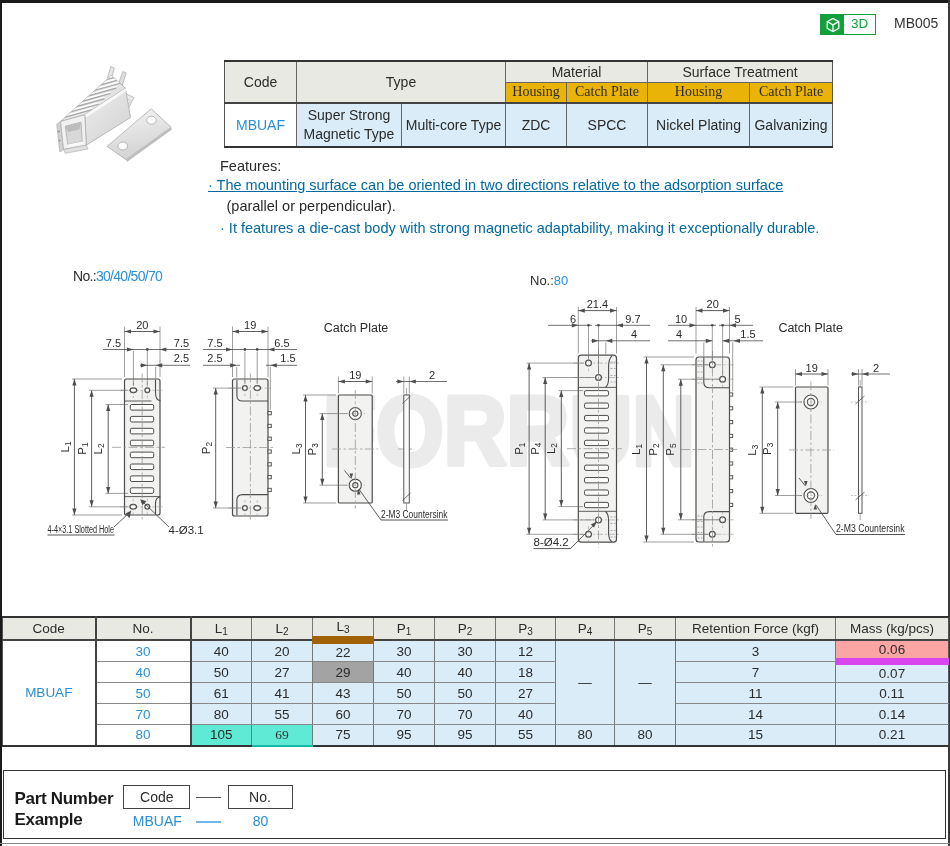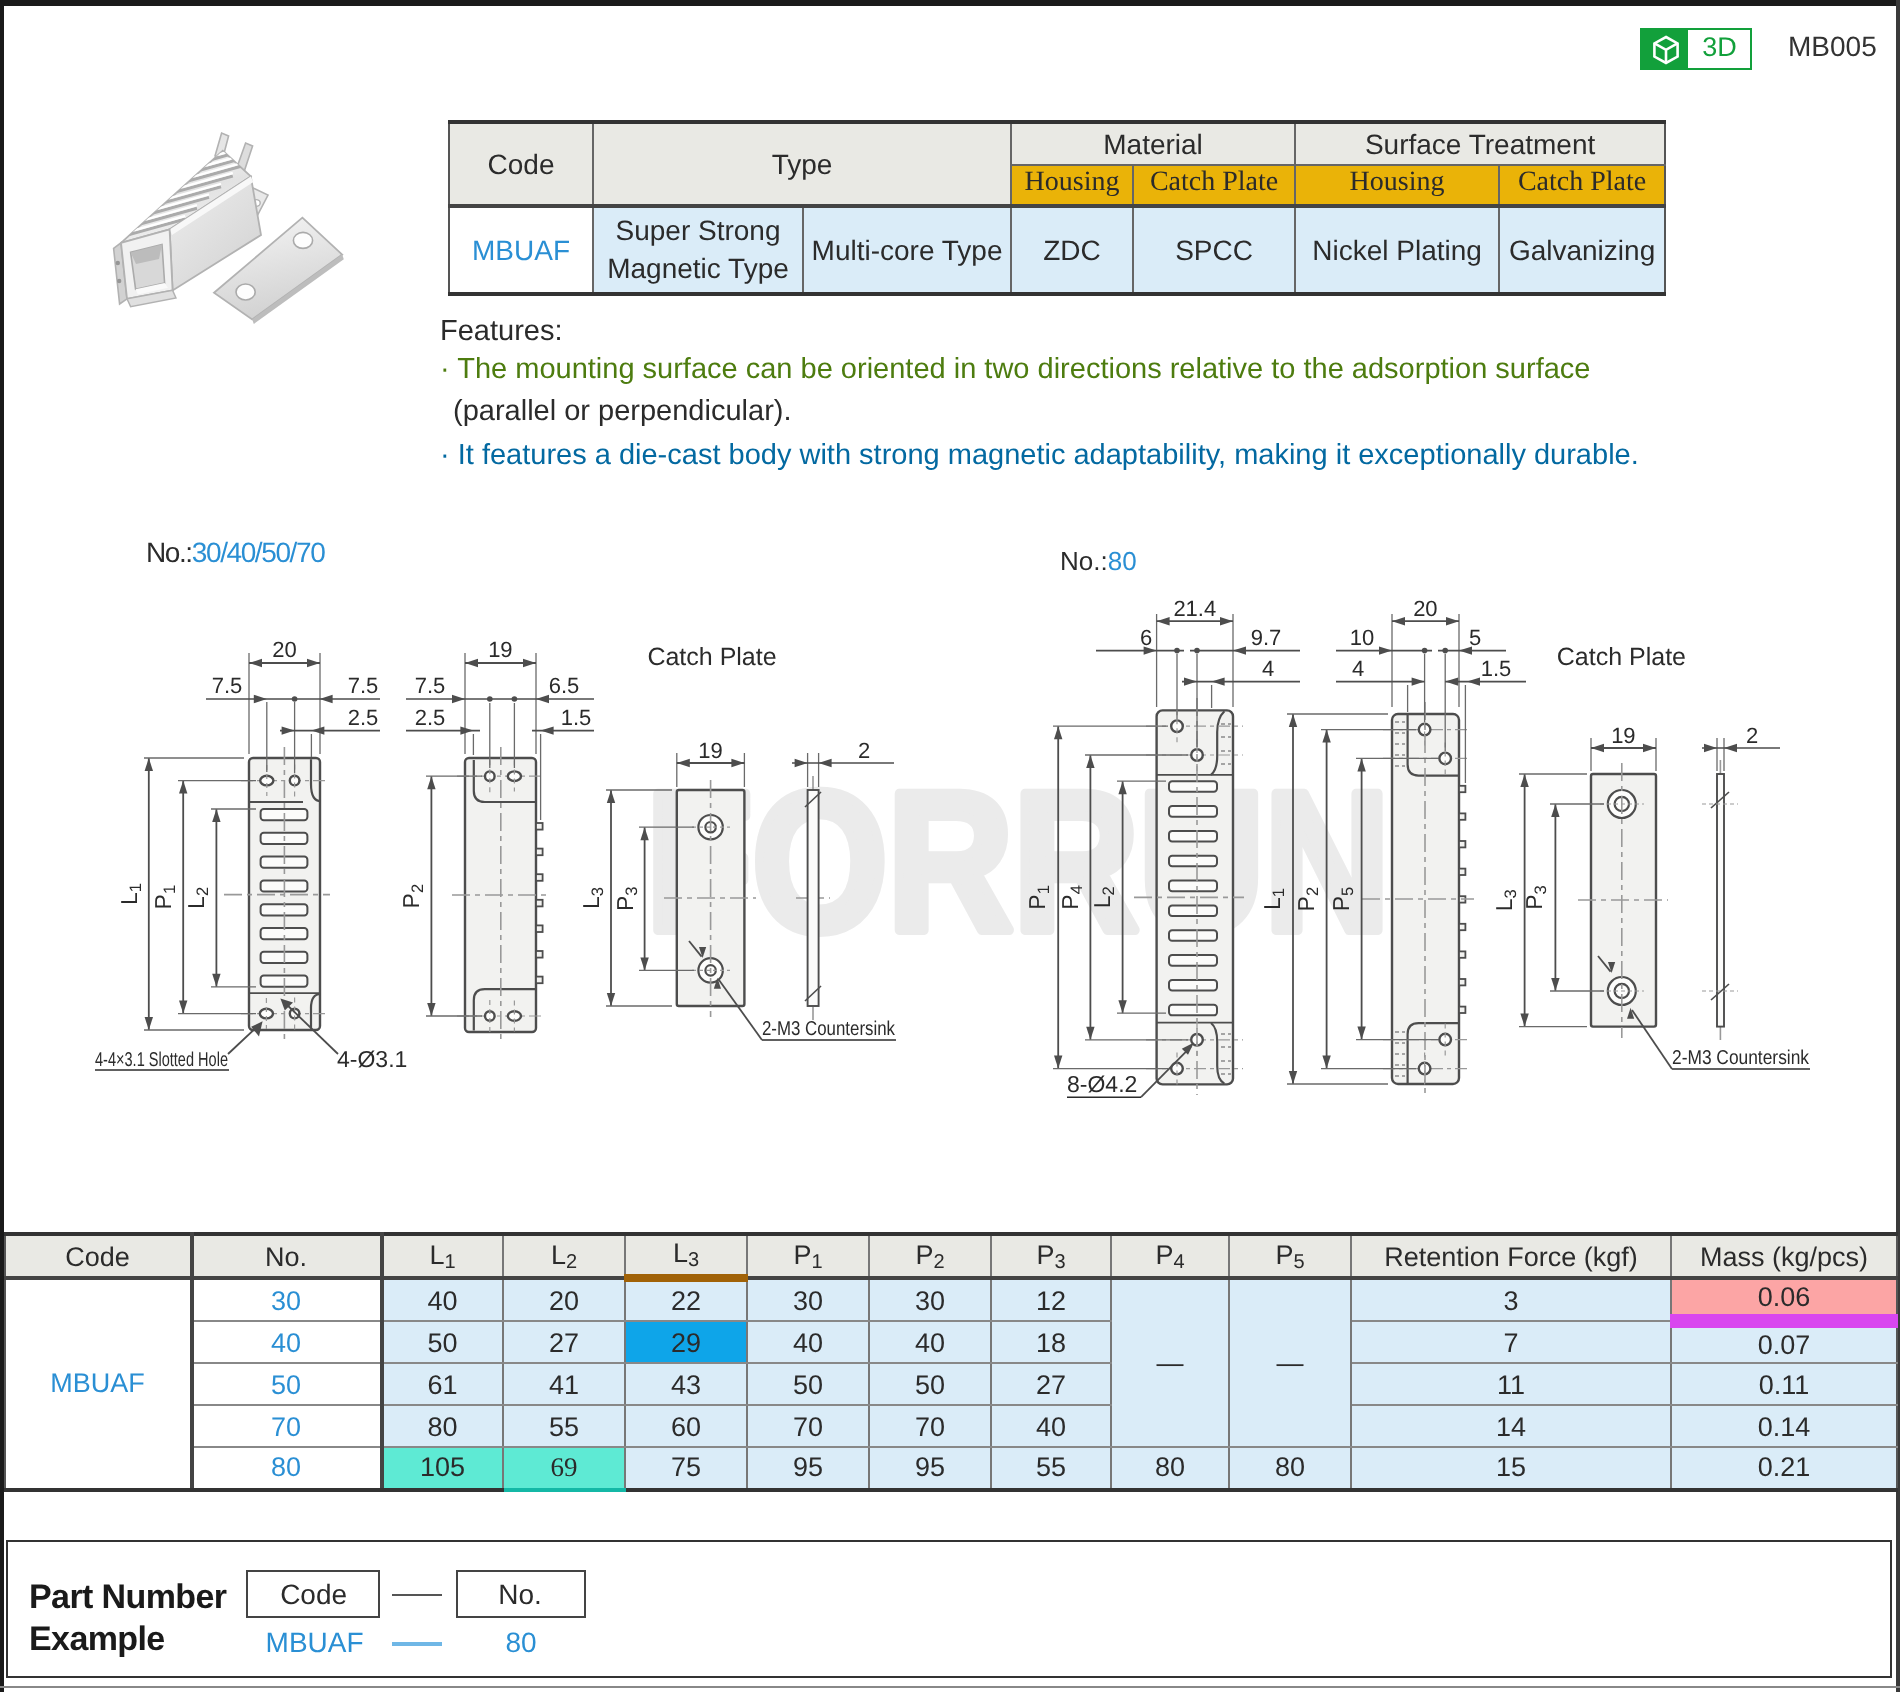--- a/index.html
+++ b/index.html
@@ -484,21 +484,21 @@
   <td style="border-top:2px solid #444;border-bottom:2px solid #333;border-right:1px solid #666;">Multi-core Type</td>
   <td style="border-top:2px solid #444;border-bottom:2px solid #333;border-right:1px solid #666;">ZDC</td>
   <td style="border-top:2px solid #444;border-bottom:2px solid #333;border-right:1px solid #666;">SPCC</td>
   <td style="border-top:2px solid #444;border-bottom:2px solid #333;border-right:1px solid #666;">Nickel Plating</td>
   <td style="border-top:2px solid #444;border-bottom:2px solid #333;border-right:1px solid #555;">Galvanizing</td>
 </tr>
 </tbody>
   </table>
 
 <div class="abs" style="left:220px;top:158px;font-size:14.5px;color:#2b2b2b;white-space:nowrap;">Features:</div>
-<div class="abs" style="left:220px;top:176.5px;font-size:14.5px;color:#4d7c0f;white-space:nowrap;">· The mounting surface can be oriented in two directions relative to the adsorption surface</div>
+<div class="abs" style="left:208px;top:176.5px;font-size:14.5px;color:#0369a1;white-space:nowrap;text-decoration:underline;">· The mounting surface can be oriented in two directions relative to the adsorption surface</div>
 <div class="abs" style="left:226.5px;top:198px;font-size:14.5px;color:#2b2b2b;white-space:nowrap;">(parallel or perpendicular).</div>
 <div class="abs" style="left:220px;top:219.5px;font-size:14.5px;color:#0369a1;white-space:nowrap;">· It features a die-cast body with strong magnetic adaptability, making it exceptionally durable.</div>
 
 <div class="abs" style="left:73px;top:268px;font-size:14px;letter-spacing:-0.7px;color:#2b2b2b;">No.:<span class="blue">30/40/50/70</span></div>
 <div class="abs" style="left:530px;top:273px;font-size:13px;color:#2b2b2b;">No.:<span class="blue">80</span></div>
 
 <table class="abs" style="left:2px;top:616px;width:946px;table-layout:fixed;font-size:13.5px;">
 <colgroup>
       <col style="width:93px">
       <col style="width:95px">
@@ -512,21 +512,21 @@
       <col style="width:61px">
       <col style="width:160px">
       <col style="width:113px">
     </colgroup>
 <tbody>
       <tr style="height:21px;background:#e9e9e4;">
   <td style="border-top:2px solid #333;border-left:1px solid #555;border-right:2px solid #444;border-bottom:2px solid #444;">Code</td>
   <td style="border-top:2px solid #333;border-right:2px solid #444;border-bottom:2px solid #444;">No.</td>
   <td style="border-top:2px solid #333;border-right:1px solid #777;border-bottom:2px solid #444;">L<sub>1</sub></td>
   <td style="border-top:2px solid #333;border-right:1px solid #777;border-bottom:2px solid #444;">L<sub>2</sub></td>
-  <td style="border-top:2px solid #333;border-right:1px solid #777;border-bottom:4px solid #a16207;">L<sub>3</sub></td>
+  <td style="border-top:2px solid #333;border-right:1px solid #777;border-bottom:8px solid #a16207;">L<sub>3</sub></td>
   <td style="border-top:2px solid #333;border-right:1px solid #777;border-bottom:2px solid #444;">P<sub>1</sub></td>
   <td style="border-top:2px solid #333;border-right:1px solid #777;border-bottom:2px solid #444;">P<sub>2</sub></td>
   <td style="border-top:2px solid #333;border-right:1px solid #777;border-bottom:2px solid #444;">P<sub>3</sub></td>
   <td style="border-top:2px solid #333;border-right:1px solid #777;border-bottom:2px solid #444;">P<sub>4</sub></td>
   <td style="border-top:2px solid #333;border-right:1px solid #777;border-bottom:2px solid #444;">P<sub>5</sub></td>
   <td style="border-top:2px solid #333;border-right:1px solid #777;border-bottom:2px solid #444;">Retention Force (kgf)</td>
   <td style="border-top:2px solid #333;border-right:1px solid #555;border-bottom:2px solid #444;">Mass (kg/pcs)</td>
 </tr>
 <tr style="height:21px;">
         <td rowspan="5" class="blue" style="background:#fff;border-left:1px solid #555;border-right:2px solid #444;border-bottom:2px solid #333;">MBUAF</td>
@@ -539,21 +539,21 @@
         <td style="background:#daecf8;border-right:1px solid #777;border-bottom:1px solid #888;">12</td>
         <td rowspan="4" style="background:#daecf8;border-right:1px solid #777;border-bottom:1px solid #888;">—</td>
         <td rowspan="4" style="background:#daecf8;border-right:1px solid #777;border-bottom:1px solid #888;">—</td>
         <td style="background:#daecf8;border-right:1px solid #777;border-bottom:1px solid #888;">3</td>
         <td style="background:#fca5a5;border-right:1px solid #555;border-bottom:7px solid #d946ef;text-align:center;">0.06</td>
       </tr>
 <tr style="height:21px;">
         <td class="blue" style="background:#fff;border-right:2px solid #444;border-bottom:1px solid #888;">40</td>
         <td style="background:#daecf8;border-right:1px solid #777;border-bottom:1px solid #888;">50</td>
         <td style="background:#daecf8;border-right:1px solid #777;border-bottom:1px solid #888;">27</td>
-        <td style="background:#0ea5e9;border-right:1px solid #777;border-bottom:1px solid #888;">29</td>
+        <td style="background:#a3a3a3;border-right:1px solid #777;border-bottom:1px solid #888;">29</td>
         <td style="background:#daecf8;border-right:1px solid #777;border-bottom:1px solid #888;">40</td>
         <td style="background:#daecf8;border-right:1px solid #777;border-bottom:1px solid #888;">40</td>
         <td style="background:#daecf8;border-right:1px solid #777;border-bottom:1px solid #888;">18</td>
         <td style="background:#daecf8;border-right:1px solid #777;border-bottom:1px solid #888;">7</td>
         <td style="background:#daecf8;border-right:1px solid #555;border-bottom:1px solid #888;">0.07</td>
       </tr>
 <tr style="height:21px;">
         <td class="blue" style="background:#fff;border-right:2px solid #444;border-bottom:1px solid #888;">50</td>
         <td style="background:#daecf8;border-right:1px solid #777;border-bottom:1px solid #888;">61</td>
         <td style="background:#daecf8;border-right:1px solid #777;border-bottom:1px solid #888;">41</td>

